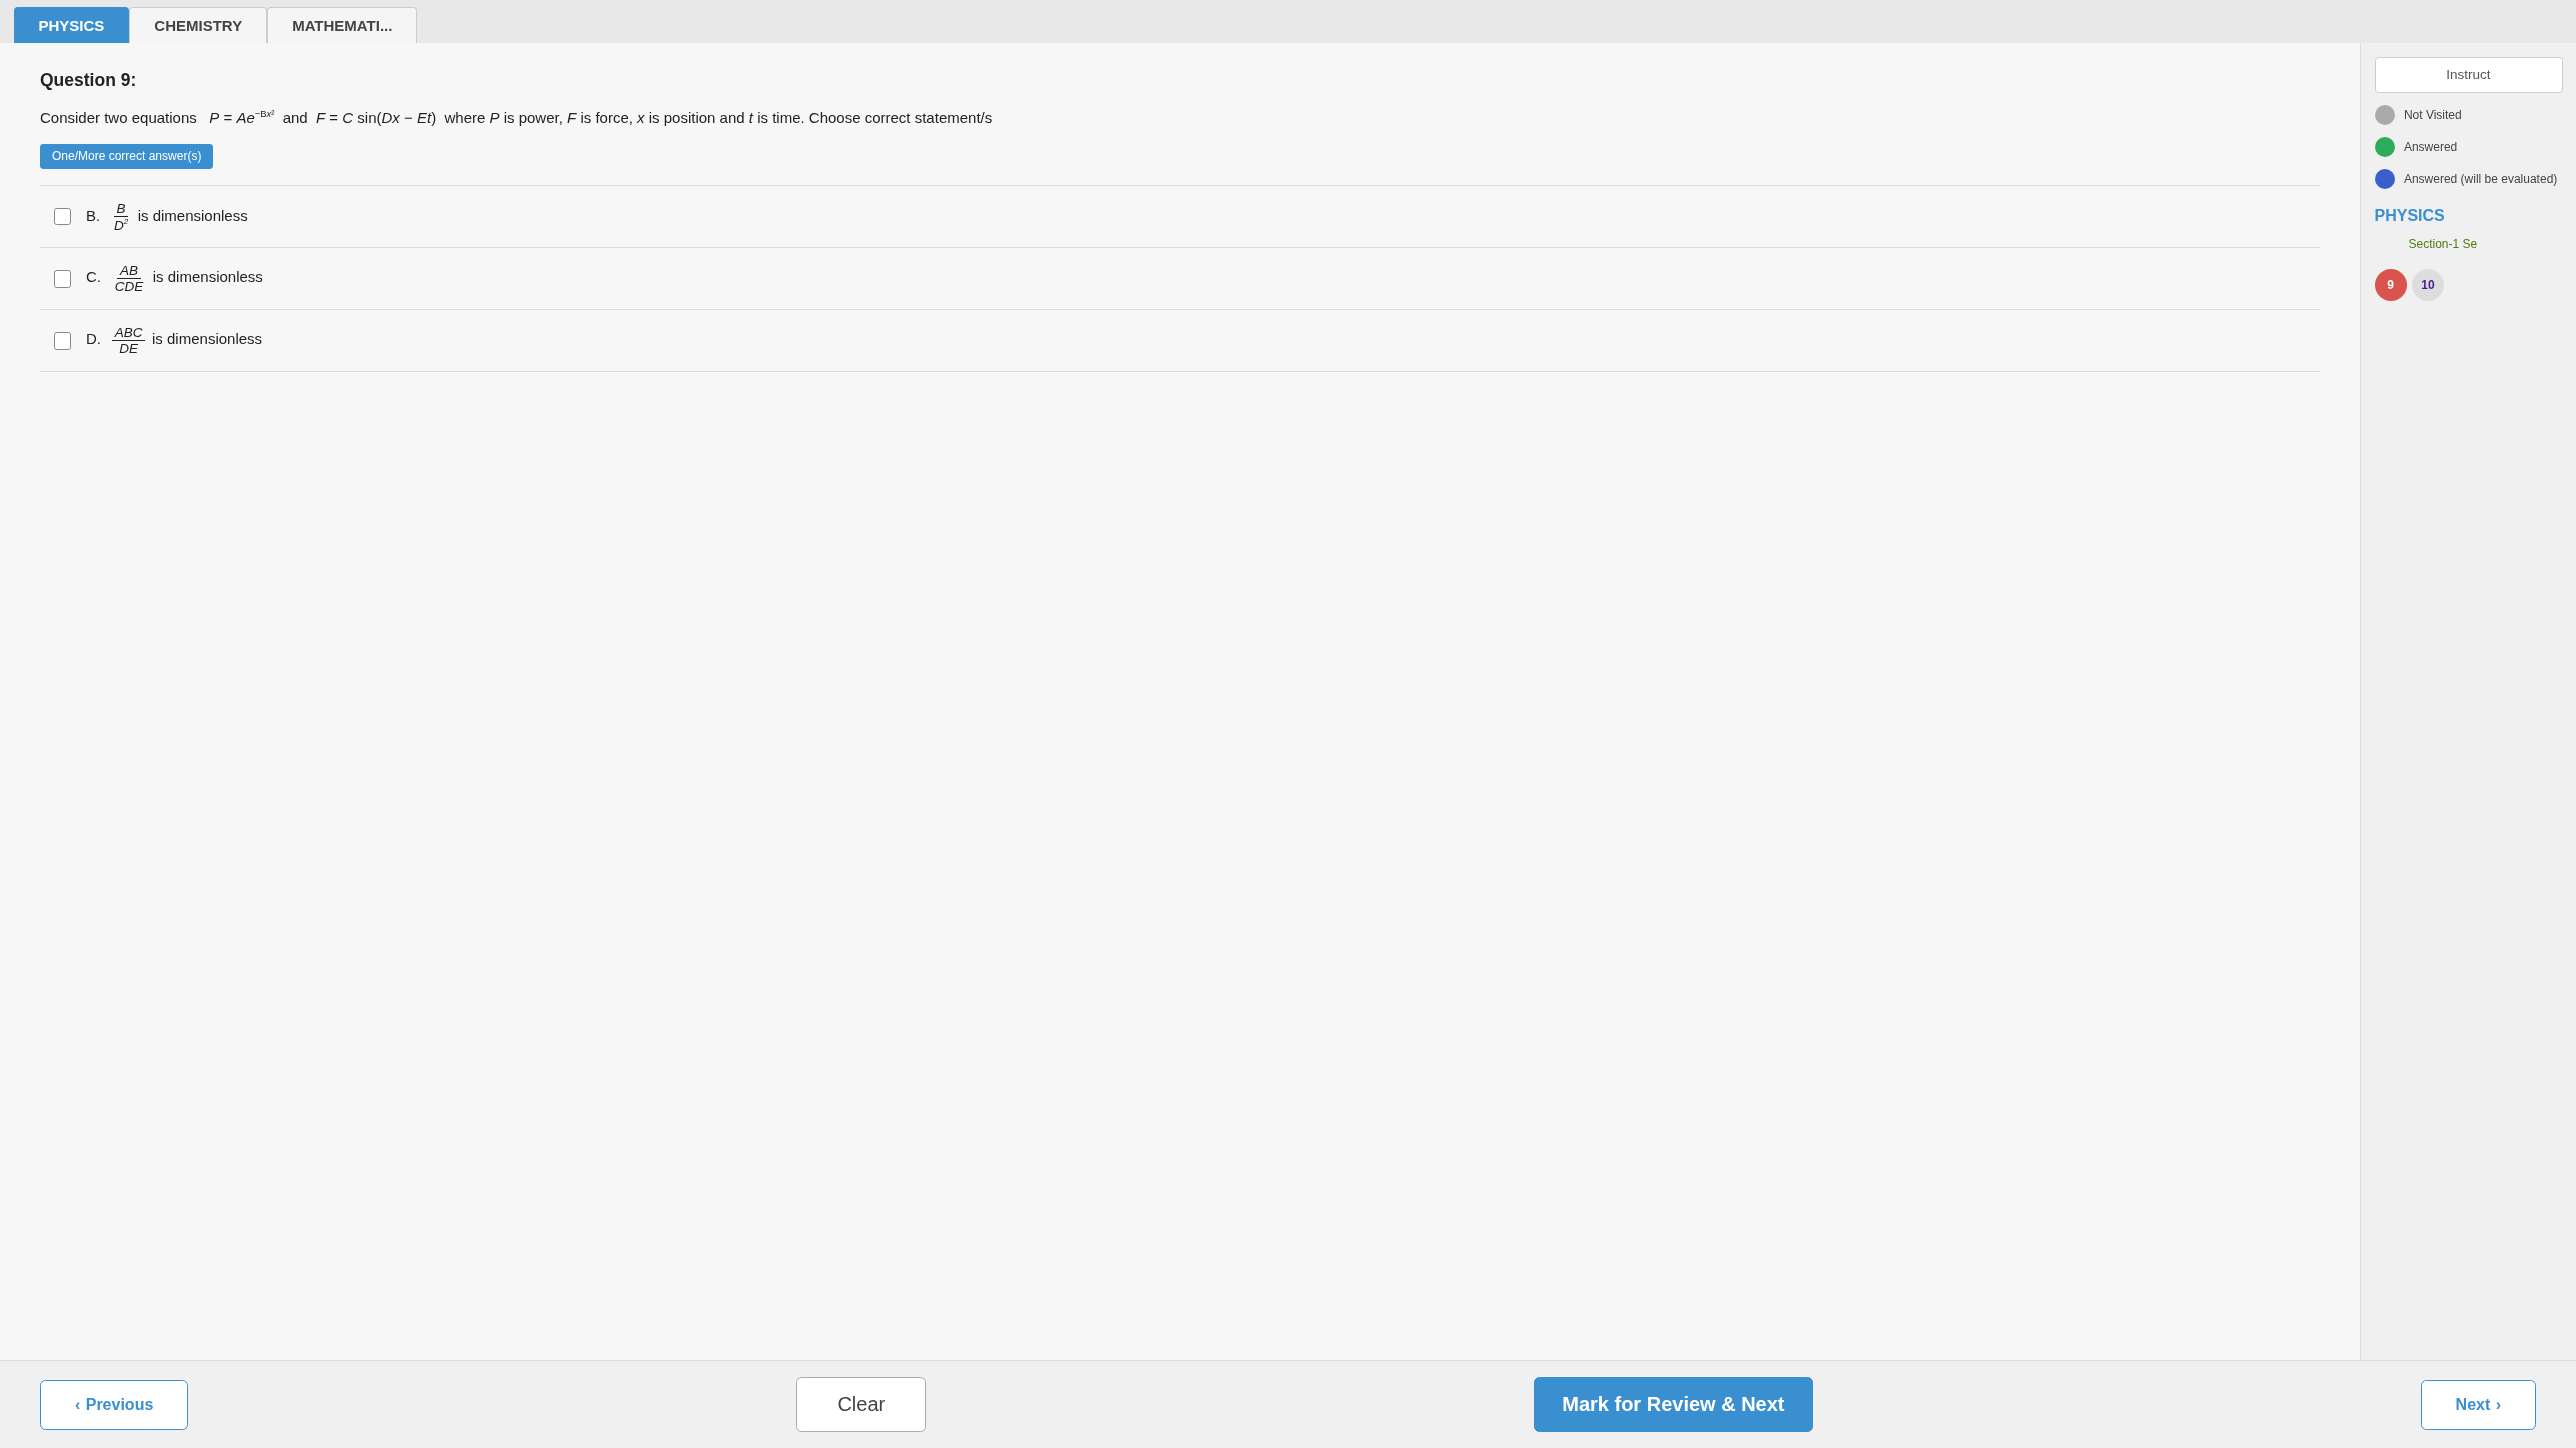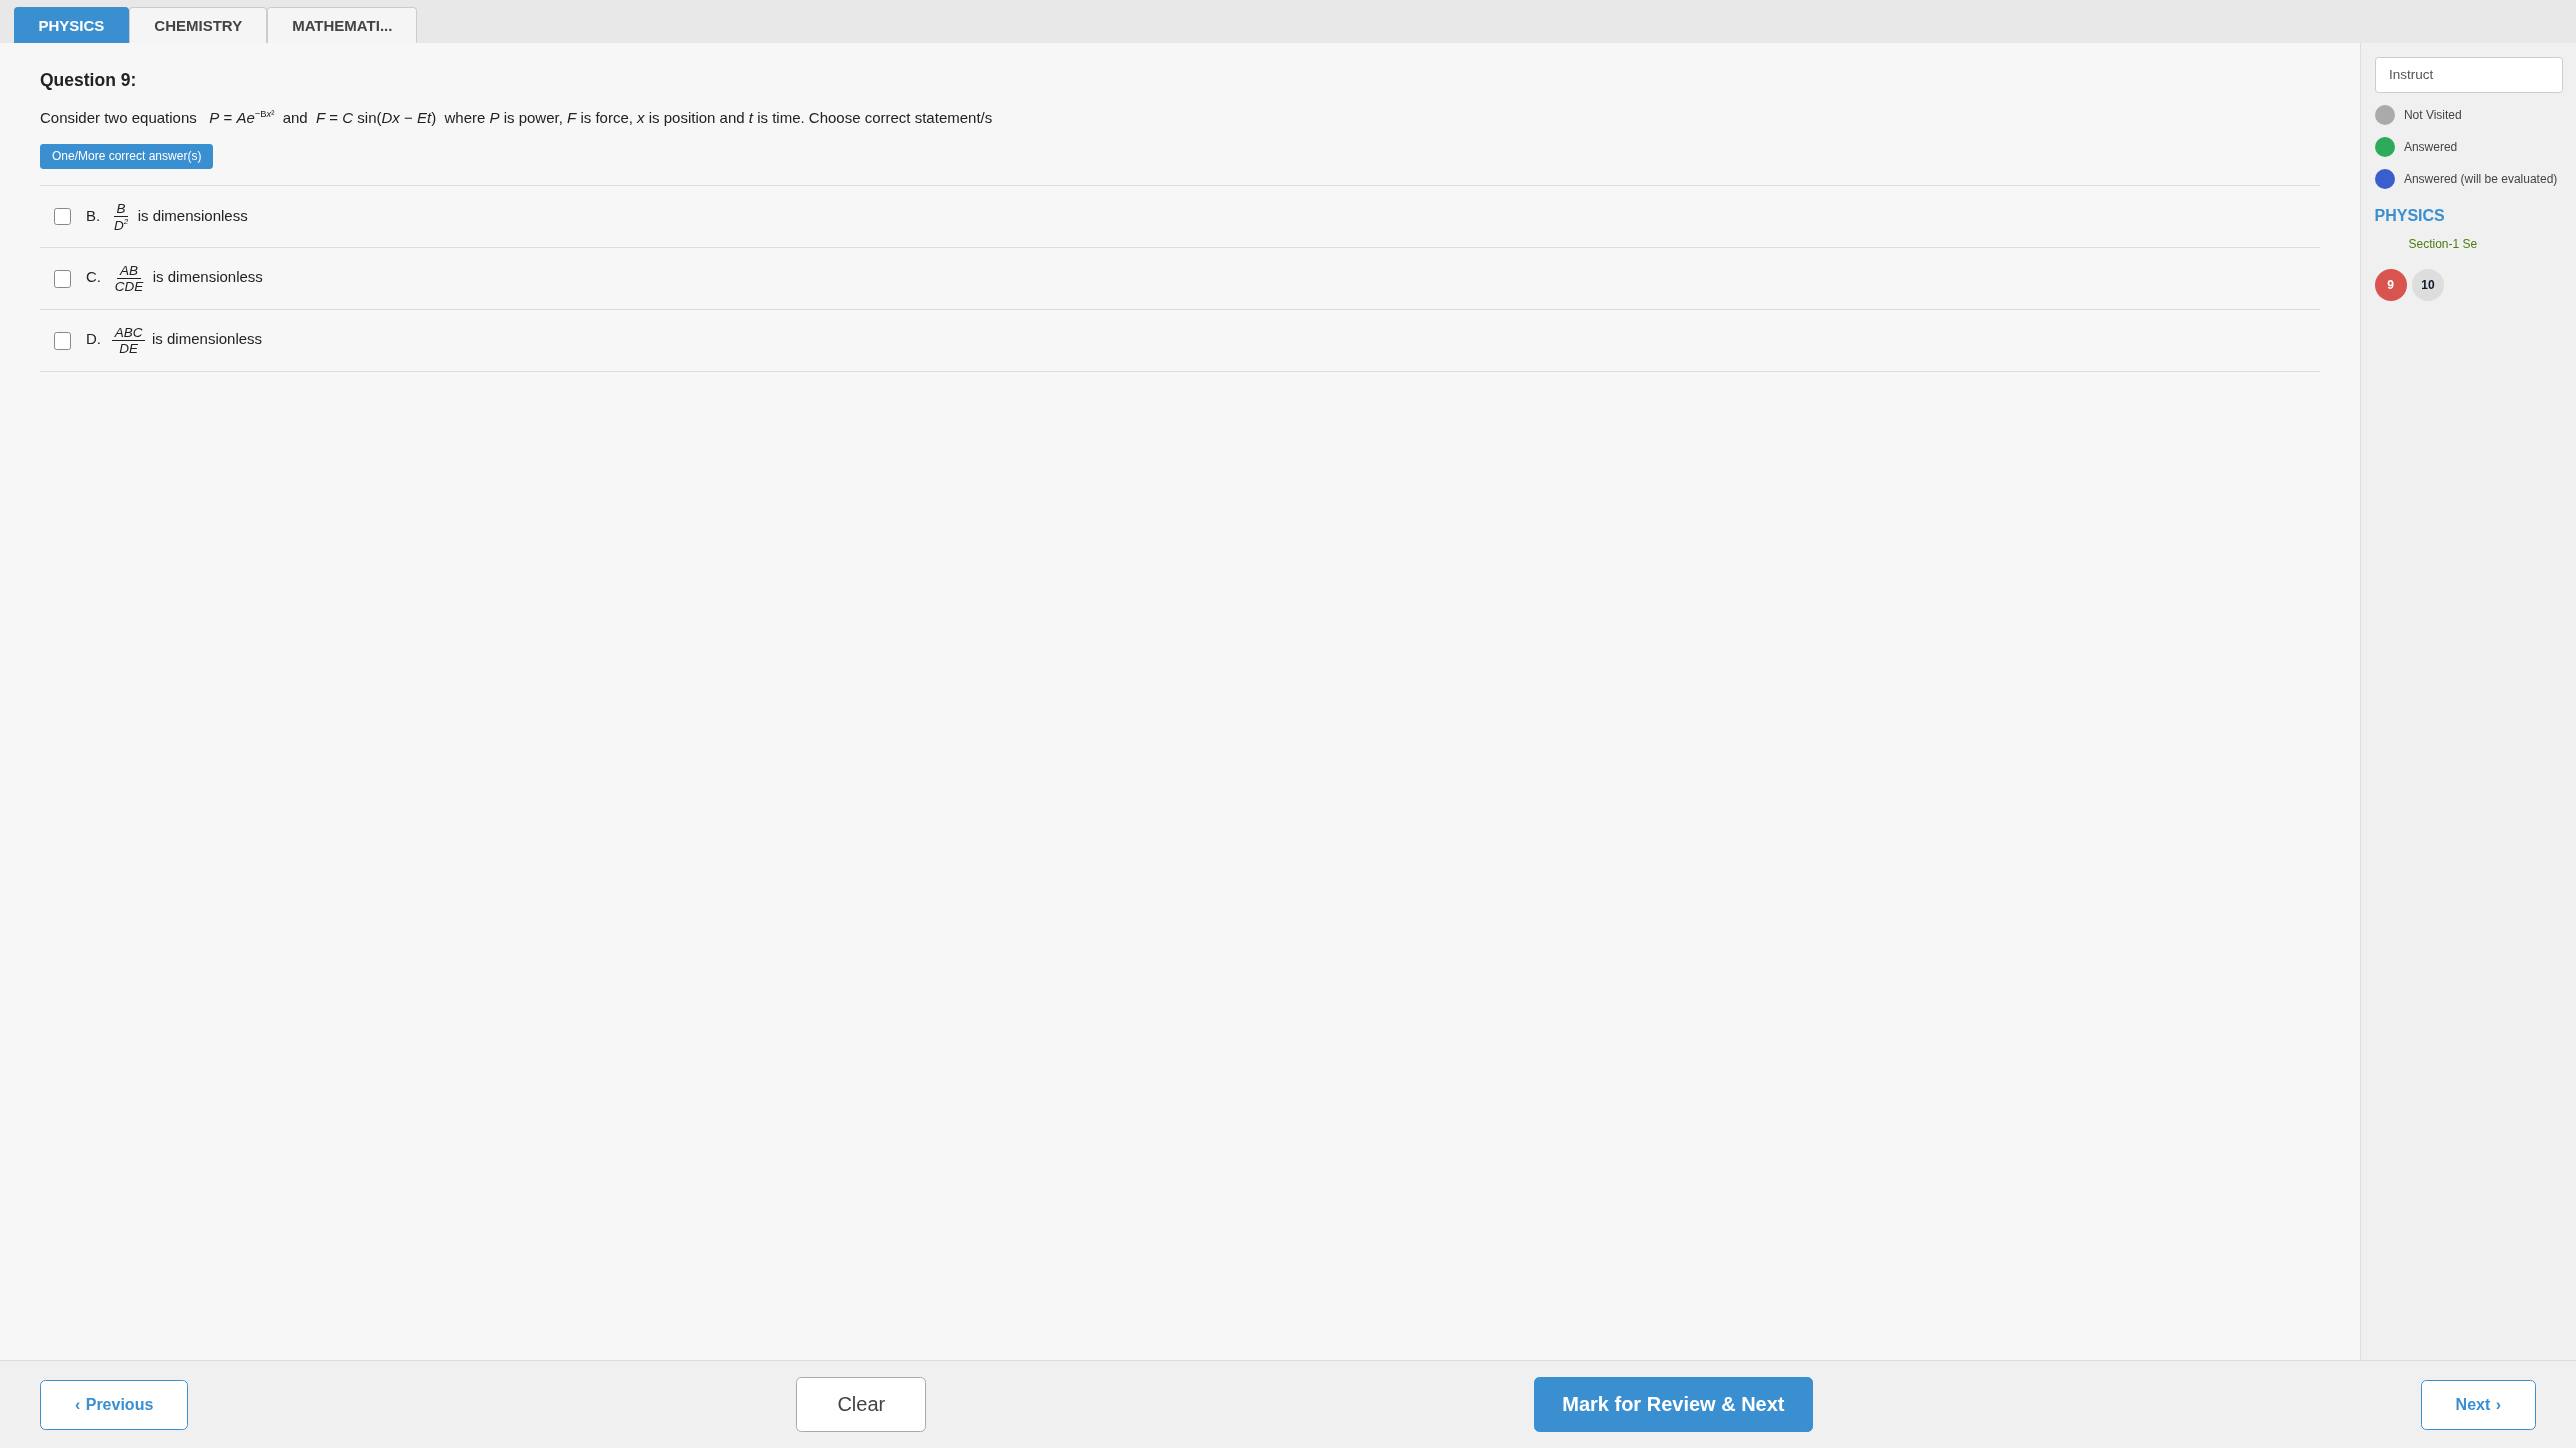--- a/index.html
+++ b/index.html
@@ -121,21 +121,21 @@
       border-left: 0.7px solid #ddd;
     }
 
     .instruct-btn {
       background: white;
       border: 0.7px solid #ccc;
       border-radius: 3.4px;
       padding: 9.4px 13.5px;
       font-size: 13.5px;
       color: #555;
-      text-align: left;
+      text-align: center;
       cursor: pointer;
     }
 
     .legend-row {
       display: flex;
       align-items: center;
       gap: 9.4px;
       font-size: 12px;
       color: #444;
     }
@@ -180,21 +180,21 @@
       border-radius: 50%;
       display: flex;
       align-items: center;
       justify-content: center;
       font-size: 12px;
       font-weight: bold;
       cursor: pointer;
     }
 
     .q-bubble.current { background: #d9534f; color: white; }
-    .q-bubble.next { background: #ddd; color: #0f172a; }
+    .q-bubble.next { background: #ddd; color: #4c1d95; }
 
     
     .action-bar {
       display: flex;
       flex-direction: row;
       justify-content: space-between;
       align-items: center;
       padding: 16px 40px;
       background: #f0f0f0;
       border-top: 0.7px solid #ddd;

